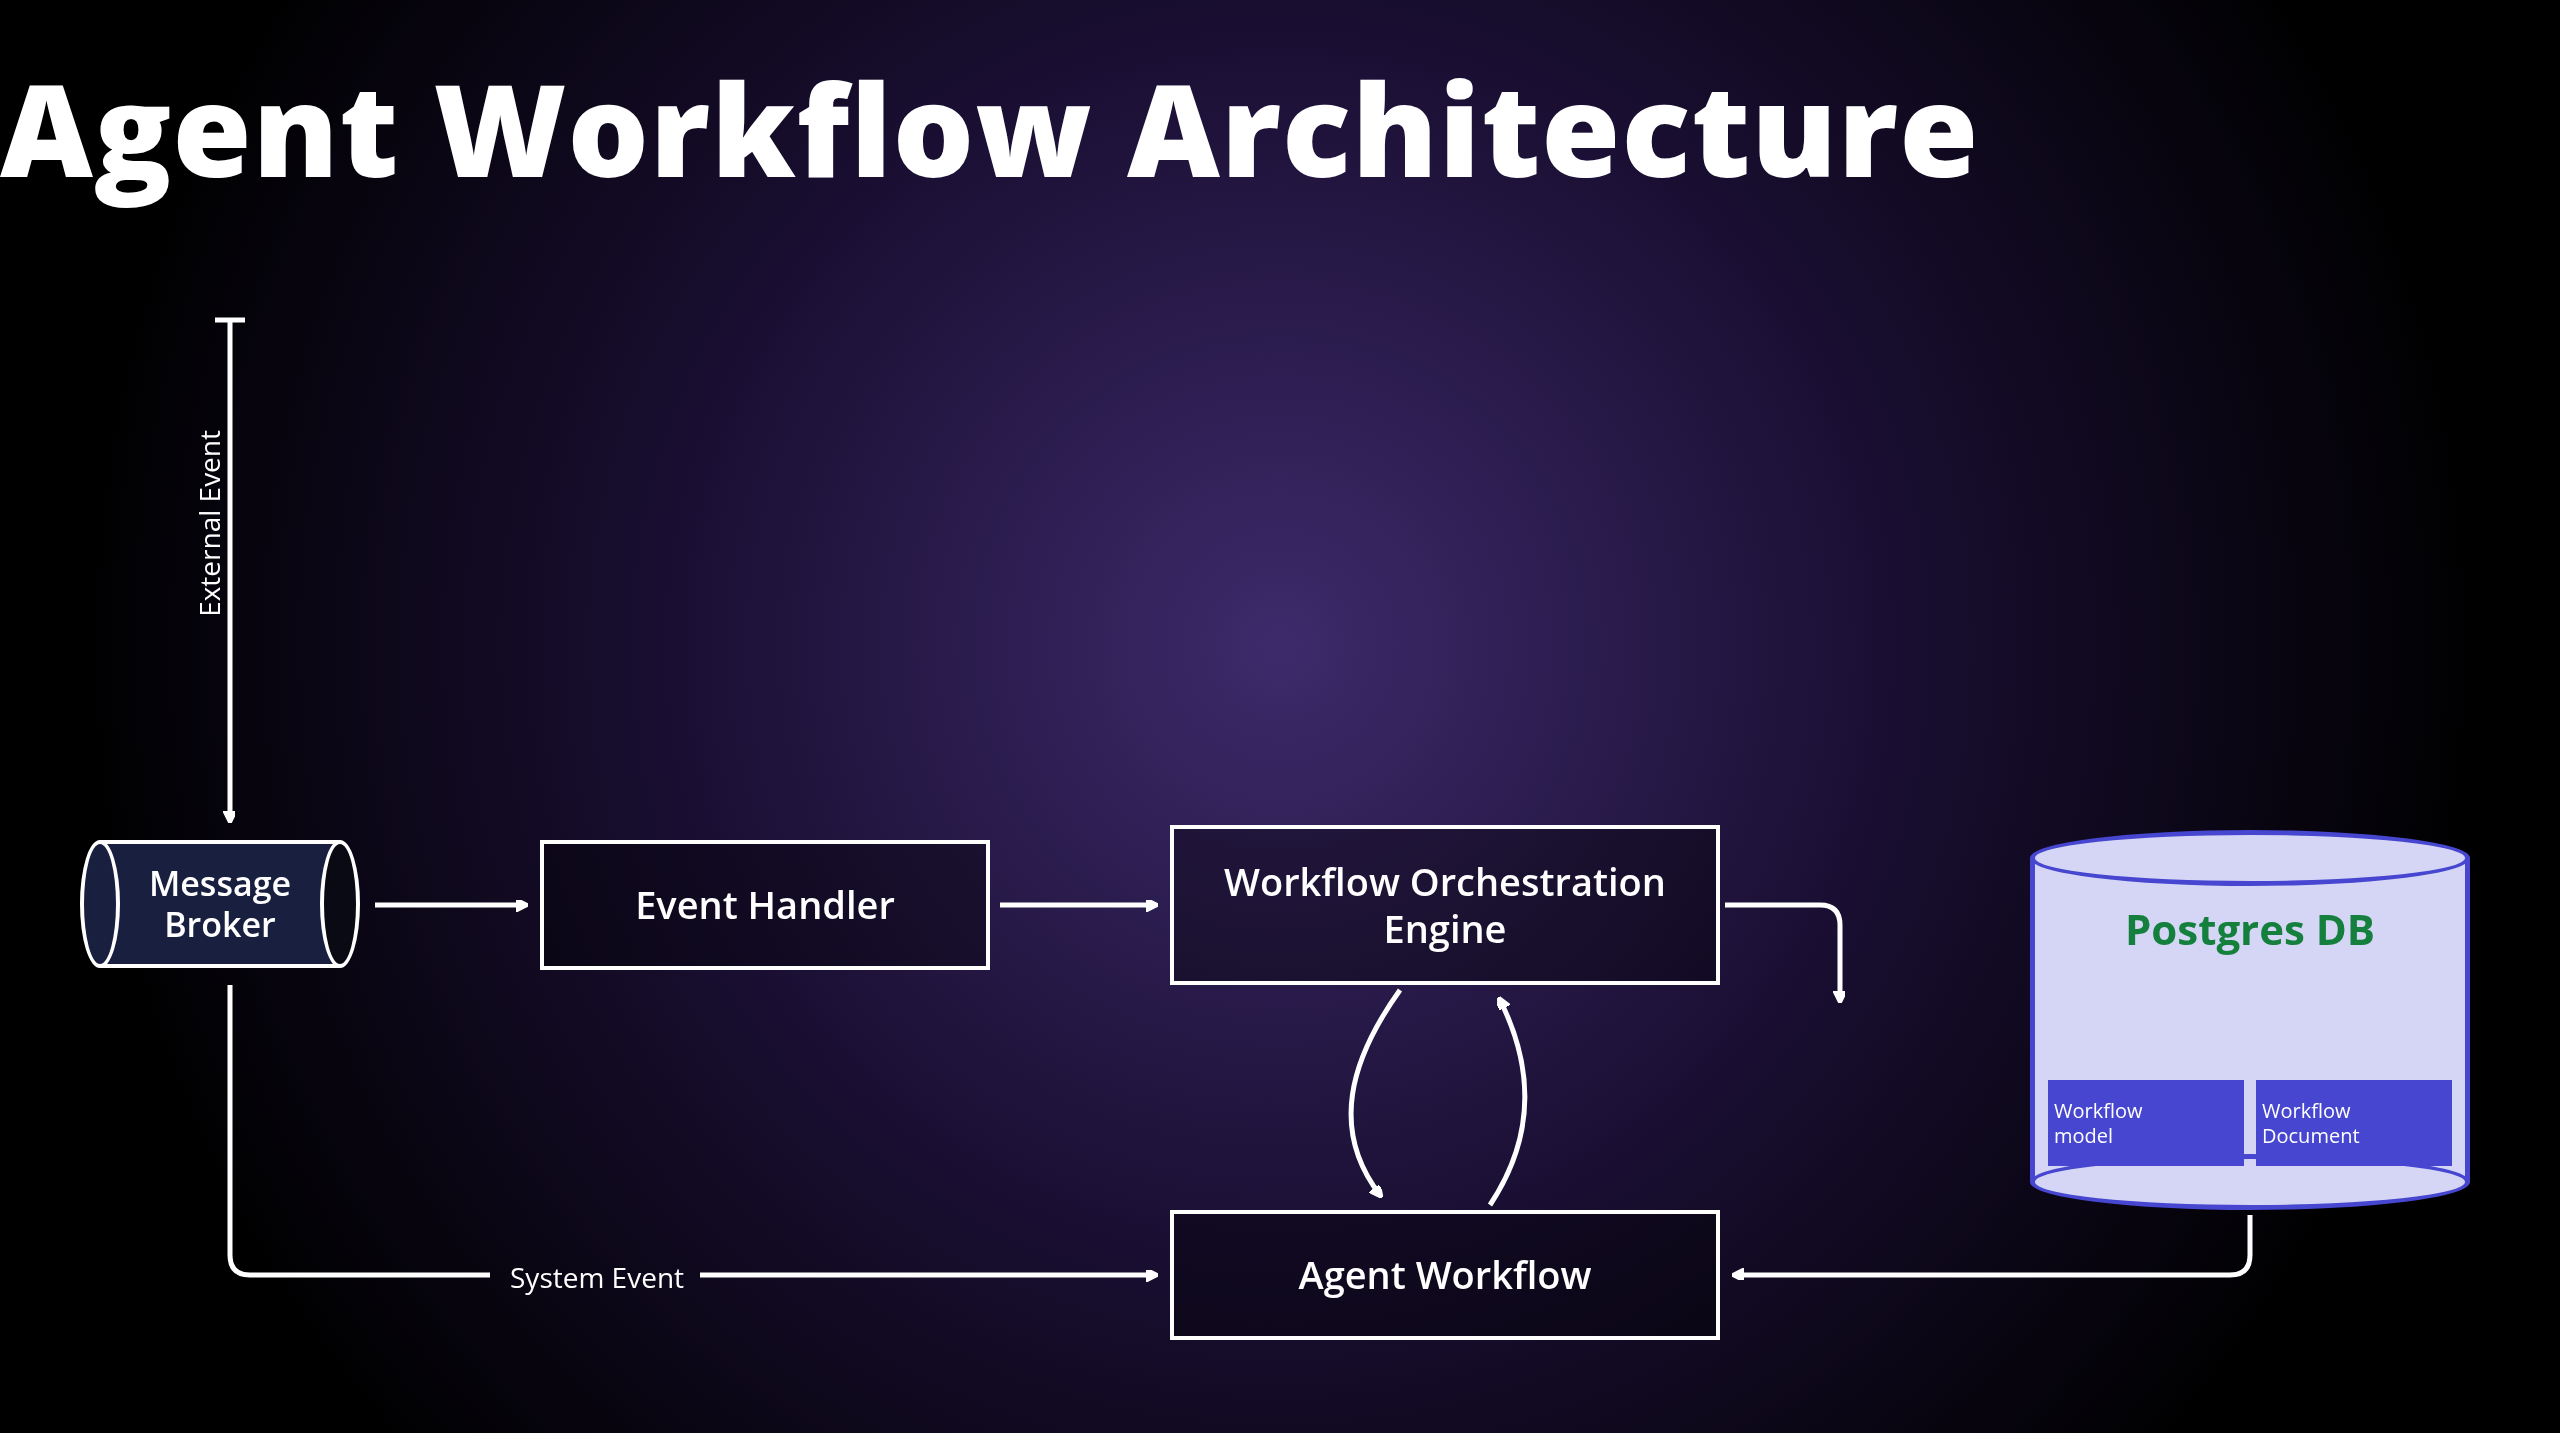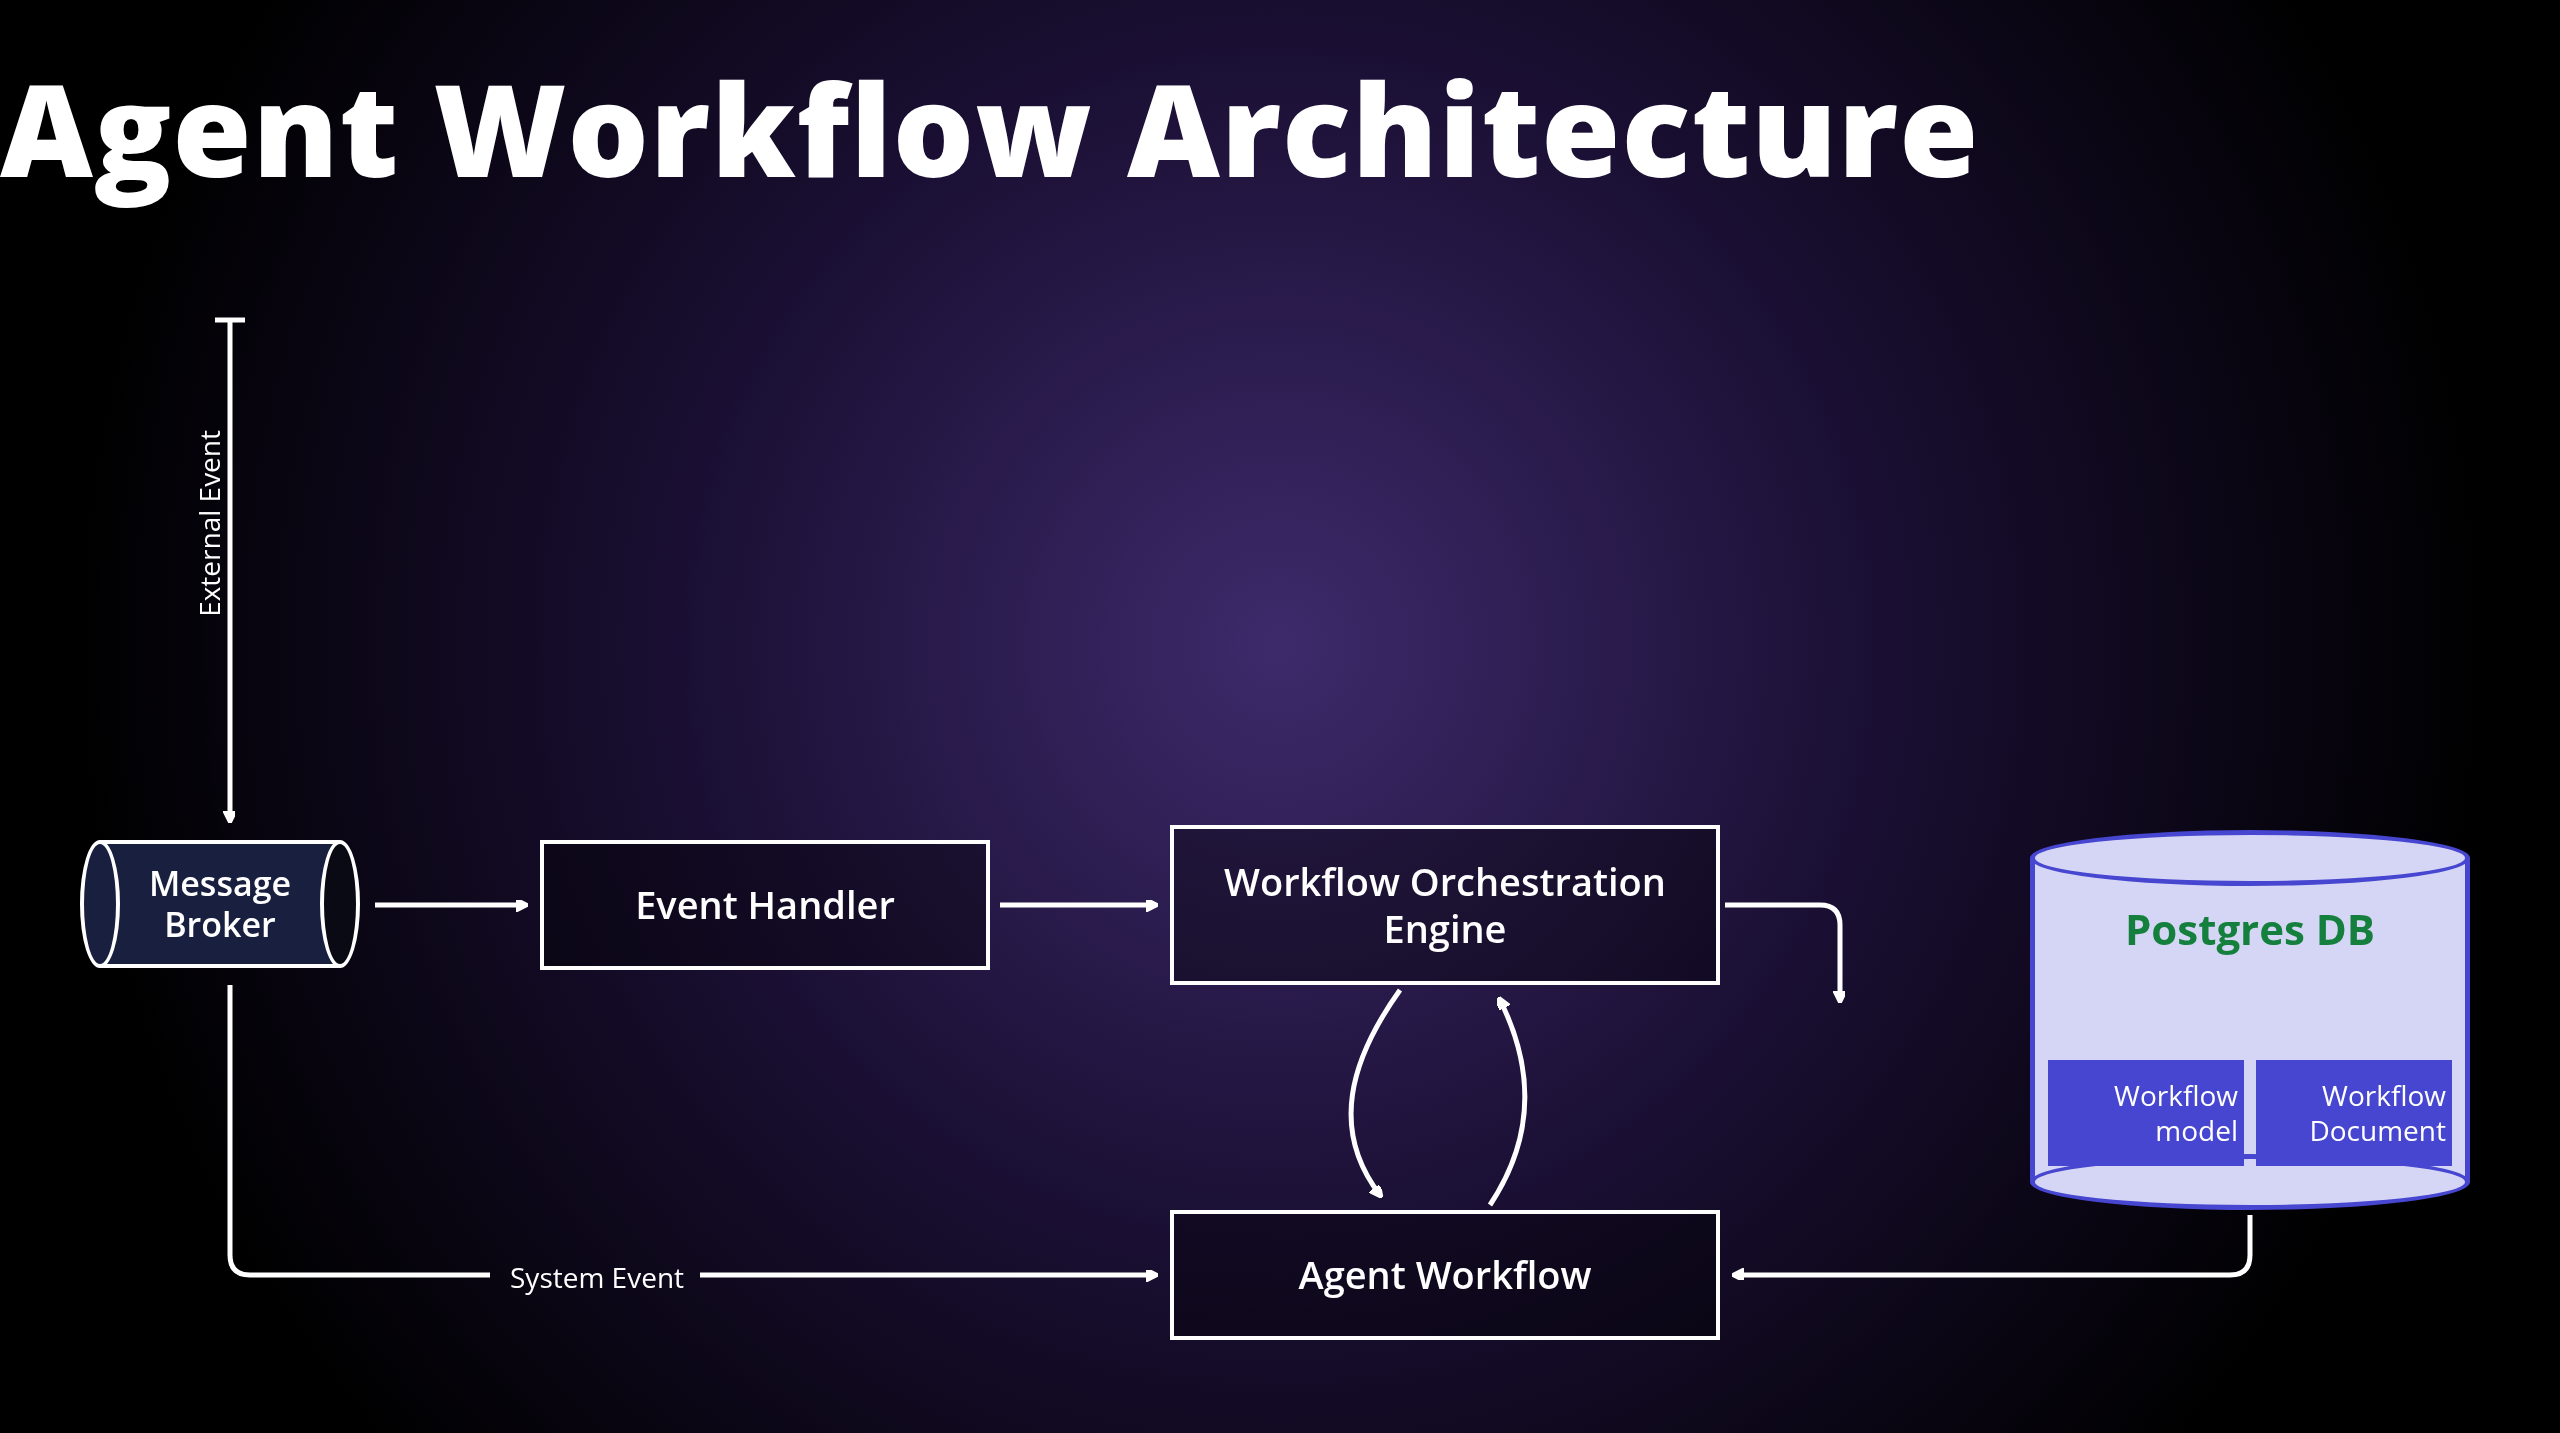--- a/index.html
+++ b/index.html
@@ -124,22 +124,22 @@
     position: absolute;
     left: 18px; right: 18px;
     bottom: 44px;
     display: flex;
     gap: 12px;
   }
   .db .table {
     flex: 1;
     background: #4646d0;
     color: #ffffff;
-    text-align: right;
-    font-size: 28px;
+    text-align: left;
+    font-size: 20px;
     font-weight: 500;
     padding: 18px 6px;
     line-height: 1.25;
   }
   svg.arrows {
     position: absolute;
     left: 0; top: 0;
     width: 2560px;
     height: 1433px;
     pointer-events: none;

